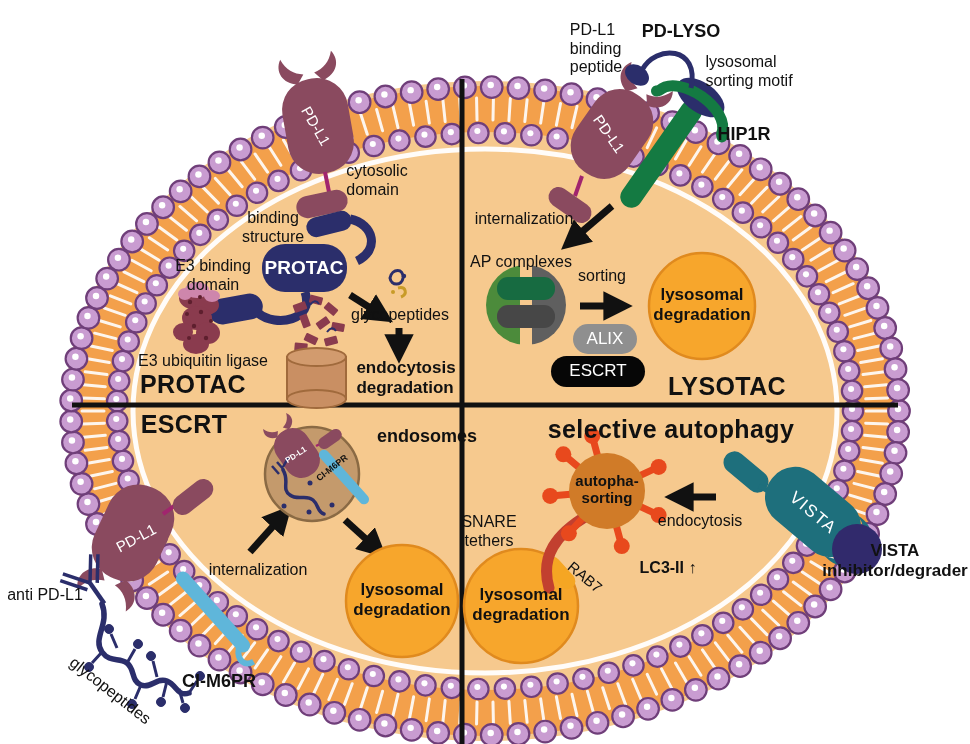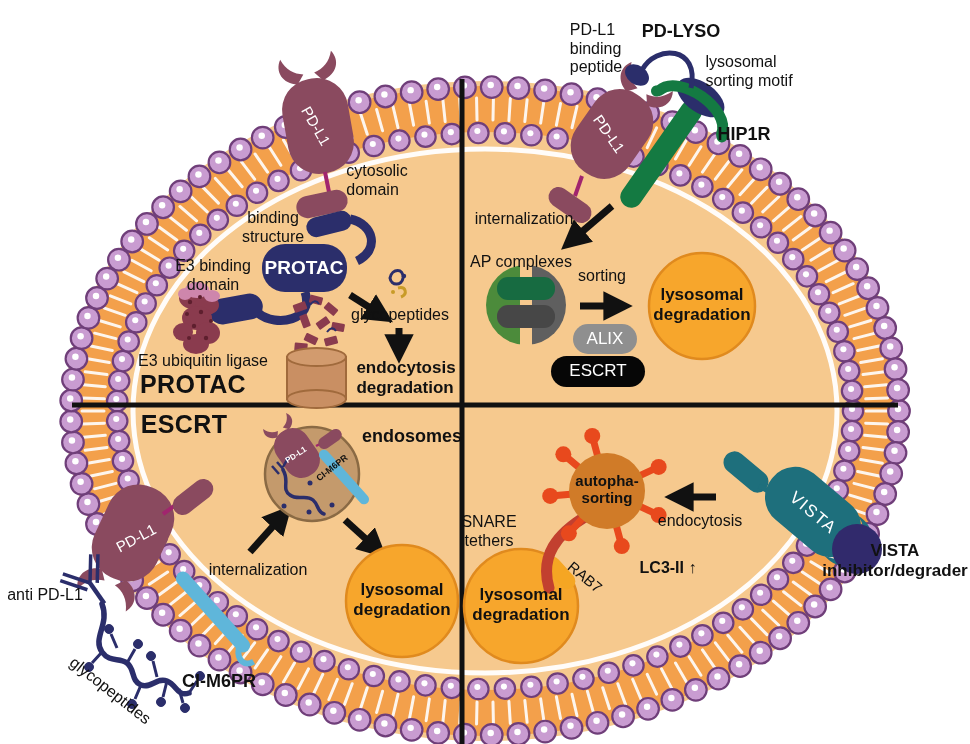--- a/index.html
+++ b/index.html
@@ -765,33 +765,35 @@
 sorting motif</div>
   <div class="lbl b f18" style="left:744px;top:134px">HIP1R</div>
   <div class="lbl w f15" style="left:609px;top:134px;transform:translate(-50%,-50%) rotate(55deg)">PD-L1</div>
   <div class="lbl" style="left:524px;top:219px">internalization</div>
   <div class="lbl" style="left:521px;top:262px">AP complexes</div>
   <div class="lbl" style="left:602px;top:276px">sorting</div>
   <div class="lbl w f17" style="left:605px;top:339px">ALIX</div>
   <div class="lbl w f17" style="left:598px;top:371px">ESCRT</div>
   <div class="lbl b f17" style="left:702px;top:305px">lysosomal
 degradation</div>
+  <div class="lbl q" style="left:727px;top:386px">LYSOTAC</div>
 
   <div class="lbl q" style="left:184px;top:424px">ESCRT</div>
   <div class="lbl w f15" style="left:136px;top:538px;transform:translate(-50%,-50%) rotate(-28deg)">PD-L1</div>
   <div class="lbl" style="left:45px;top:595px">anti PD-L1</div>
   <div class="lbl" style="left:110px;top:691px;transform:translate(-50%,-50%) rotate(38deg)">glycopeptides</div>
   <div class="lbl b f18" style="left:219px;top:681px">CI-M6PR</div>
   <div class="lbl" style="left:258px;top:570px">internalization</div>
-  <div class="lbl b f18" style="left:412px;top:436px">endosomes</div>
+  <div class="lbl b f18" style="left:427px;top:436px">endosomes</div>
   <div class="lbl w b f8" style="left:296px;top:455px;transform:translate(-50%,-50%) rotate(-33deg)">PD-L1</div>
   <div class="lbl b f9" style="left:332px;top:468px;transform:translate(-50%,-50%) rotate(-38deg)">CI-M6PR</div>
   <div class="lbl b f17" style="left:402px;top:600px">lysosomal
 degradation</div>
 
+  <div class="lbl q" style="left:671px;top:429px">selective autophagy</div>
   <div class="lbl b f15" style="left:607px;top:489px">autopha-
 sorting</div>
   <div class="lbl" style="left:489px;top:532px">SNARE
 tethers</div>
   <div class="lbl f15" style="left:585px;top:577px;transform:translate(-50%,-50%) rotate(40deg)">RAB7</div>
   <div class="lbl b" style="left:668px;top:568px">LC3-II ↑</div>
   <div class="lbl" style="left:700px;top:521px">endocytosis</div>
   <div class="lbl b f17" style="left:521px;top:605px">lysosomal
 degradation</div>
   <div class="lbl w f17 ls" style="left:813px;top:513px;transform:translate(-50%,-50%) rotate(40deg)">VISTA</div>

